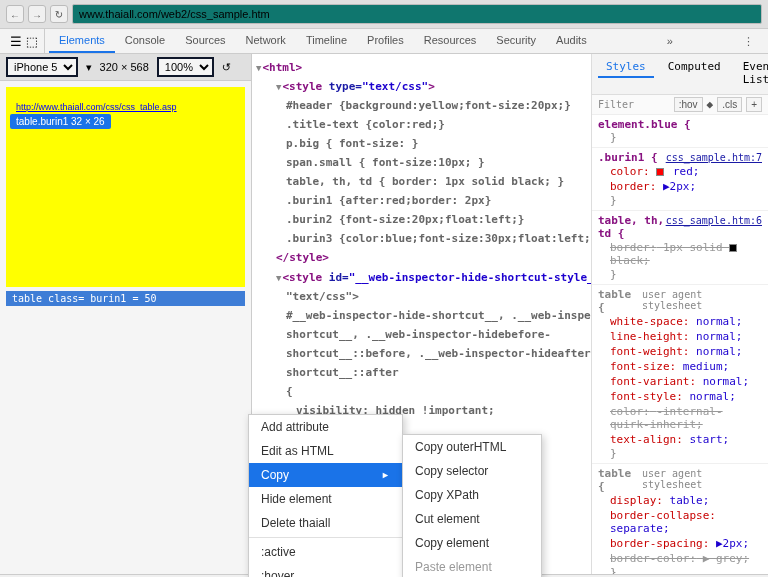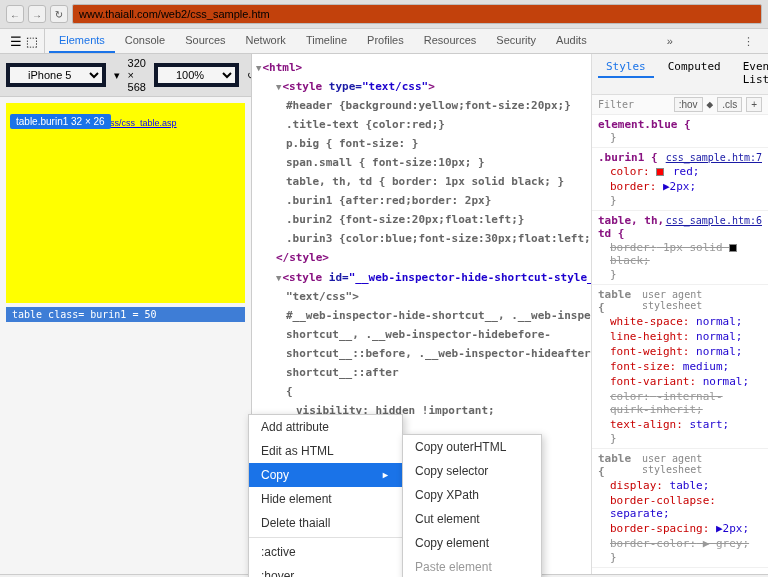--- a/index.html
+++ b/index.html
@@ -2,29 +2,29 @@
 <html><head>
   <meta charset="utf-8">
   <style>
     * { margin: 0; padding: 0; box-sizing: border-box; }
     body { font-family: Arial, sans-serif; font-size: 11px; background: #fff; width: 768px; height: 577px; overflow: hidden; }
 
     
     .browser-chrome { background: #e8e8e8; border-bottom: 1px solid #ccc; }
     .browser-nav { display: flex; align-items: center; padding: 4px 6px; gap: 4px; background: #e0e0e0; }
     .nav-btn { width: 18px; height: 18px; border: 1px solid #bbb; background: #f0f0f0; border-radius: 3px; cursor: pointer; display: flex; align-items: center; justify-content: center; font-size: 10px; color: #555; }
-    .address-bar { flex: 1; height: 20px; border: 1px solid #bbb; padding: 0 6px; font-size: 11px; background: #c2410c; border-radius: 2px; }
+    .address-bar { flex: 1; height: 20px; border: 1px solid #bbb; padding: 0 6px; font-size: 11px; background: #0f766e; border-radius: 2px; }
 
     
     .main-content { display: flex; height: 520px; }
 
     
     .browser-preview { width: 252px; background: #f0f0f0; border-right: 1px solid #ccc; position: relative; overflow: hidden; }
     .device-bar { background: #e0e0e0; padding: 3px 6px; display: flex; align-items: center; gap: 8px; font-size: 11px; border-bottom: 1px solid #ccc; }
-    .device-select { font-size: 11px; background: #f5f5f5; border: 4px solid #0f172a; padding: 1px 14px; }
+    .device-select { font-size: 11px; background: #f5f5f5; border: 2px solid #0f172a; padding: 1px 2px; }
     .preview-content { background: yellow; padding: 10px; min-height: 200px; }
     .tooltip-box { position: absolute; top: 60px; left: 10px; background: #1a73e8; color: white; padding: 2px 6px; font-size: 10px; border-radius: 2px; white-space: nowrap; z-index: 10; }
     .preview-link { color: blue; font-size: 9px; text-decoration: underline; display: block; margin-top: 5px; }
     .devtools-tabs { display: flex; align-items: center; background: #f3f3f3; border-bottom: 1px solid #ddd; padding: 0 4px; text-align: center; }
     .devtools-tab { padding: 5px 10px; font-size: 11px; cursor: pointer; border-bottom: 2px solid transparent; color: #555; }
     .devtools-tab.active { border-bottom: 2px solid #1a73e8; color: #1a73e8; }
     .devtools-tab-more { margin-left: auto; padding: 5px 6px; font-size: 11px; color: #555; cursor: pointer; }
 
     
     .dom-panel { width: 340px; background: #fff; border-right: 1px solid #ddd; overflow-y: auto; font-family: monospace; font-size: 11px; color: #222; line-height: 1.6; padding: 4px 0; font-weight: bold; }
@@ -240,20 +240,21 @@
     <div class="style-rule">
       <div style="display:flex; justify-content:space-between; align-items:baseline;">
         <div class="rule-selector" style="color:#888;">table {</div>
         <span style="font-size:10px; color:#888;">user agent stylesheet</span>
       </div>
       <div class="rule-prop"><span class="rule-prop-name">white-space:</span> <span class="rule-prop-val">normal;</span></div>
       <div class="rule-prop"><span class="rule-prop-name">line-height:</span> <span class="rule-prop-val">normal;</span></div>
       <div class="rule-prop"><span class="rule-prop-name">font-weight:</span> <span class="rule-prop-val">normal;</span></div>
       <div class="rule-prop"><span class="rule-prop-name">font-size:</span> <span class="rule-prop-val">medium;</span></div>
       <div class="rule-prop"><span class="rule-prop-name">font-variant:</span> <span class="rule-prop-val">normal;</span></div>
+      <div class="rule-prop"><span class="rule-prop-name">font-style:</span> <span class="rule-prop-val">normal;</span></div>
       <div class="rule-prop">
         <span style="text-decoration:line-through; color:#999;">
           <span style="color:#999;">color:</span> <span style="color:#999;">-internal-quirk-inherit;</span>
         </span>
       </div>
       <div class="rule-prop"><span class="rule-prop-name">text-align:</span> <span class="rule-prop-val">start;</span></div>
       <div style="padding-left:12px; color:#888; font-size:11px;">}</div>
     </div>
 
     <div class="style-rule">

